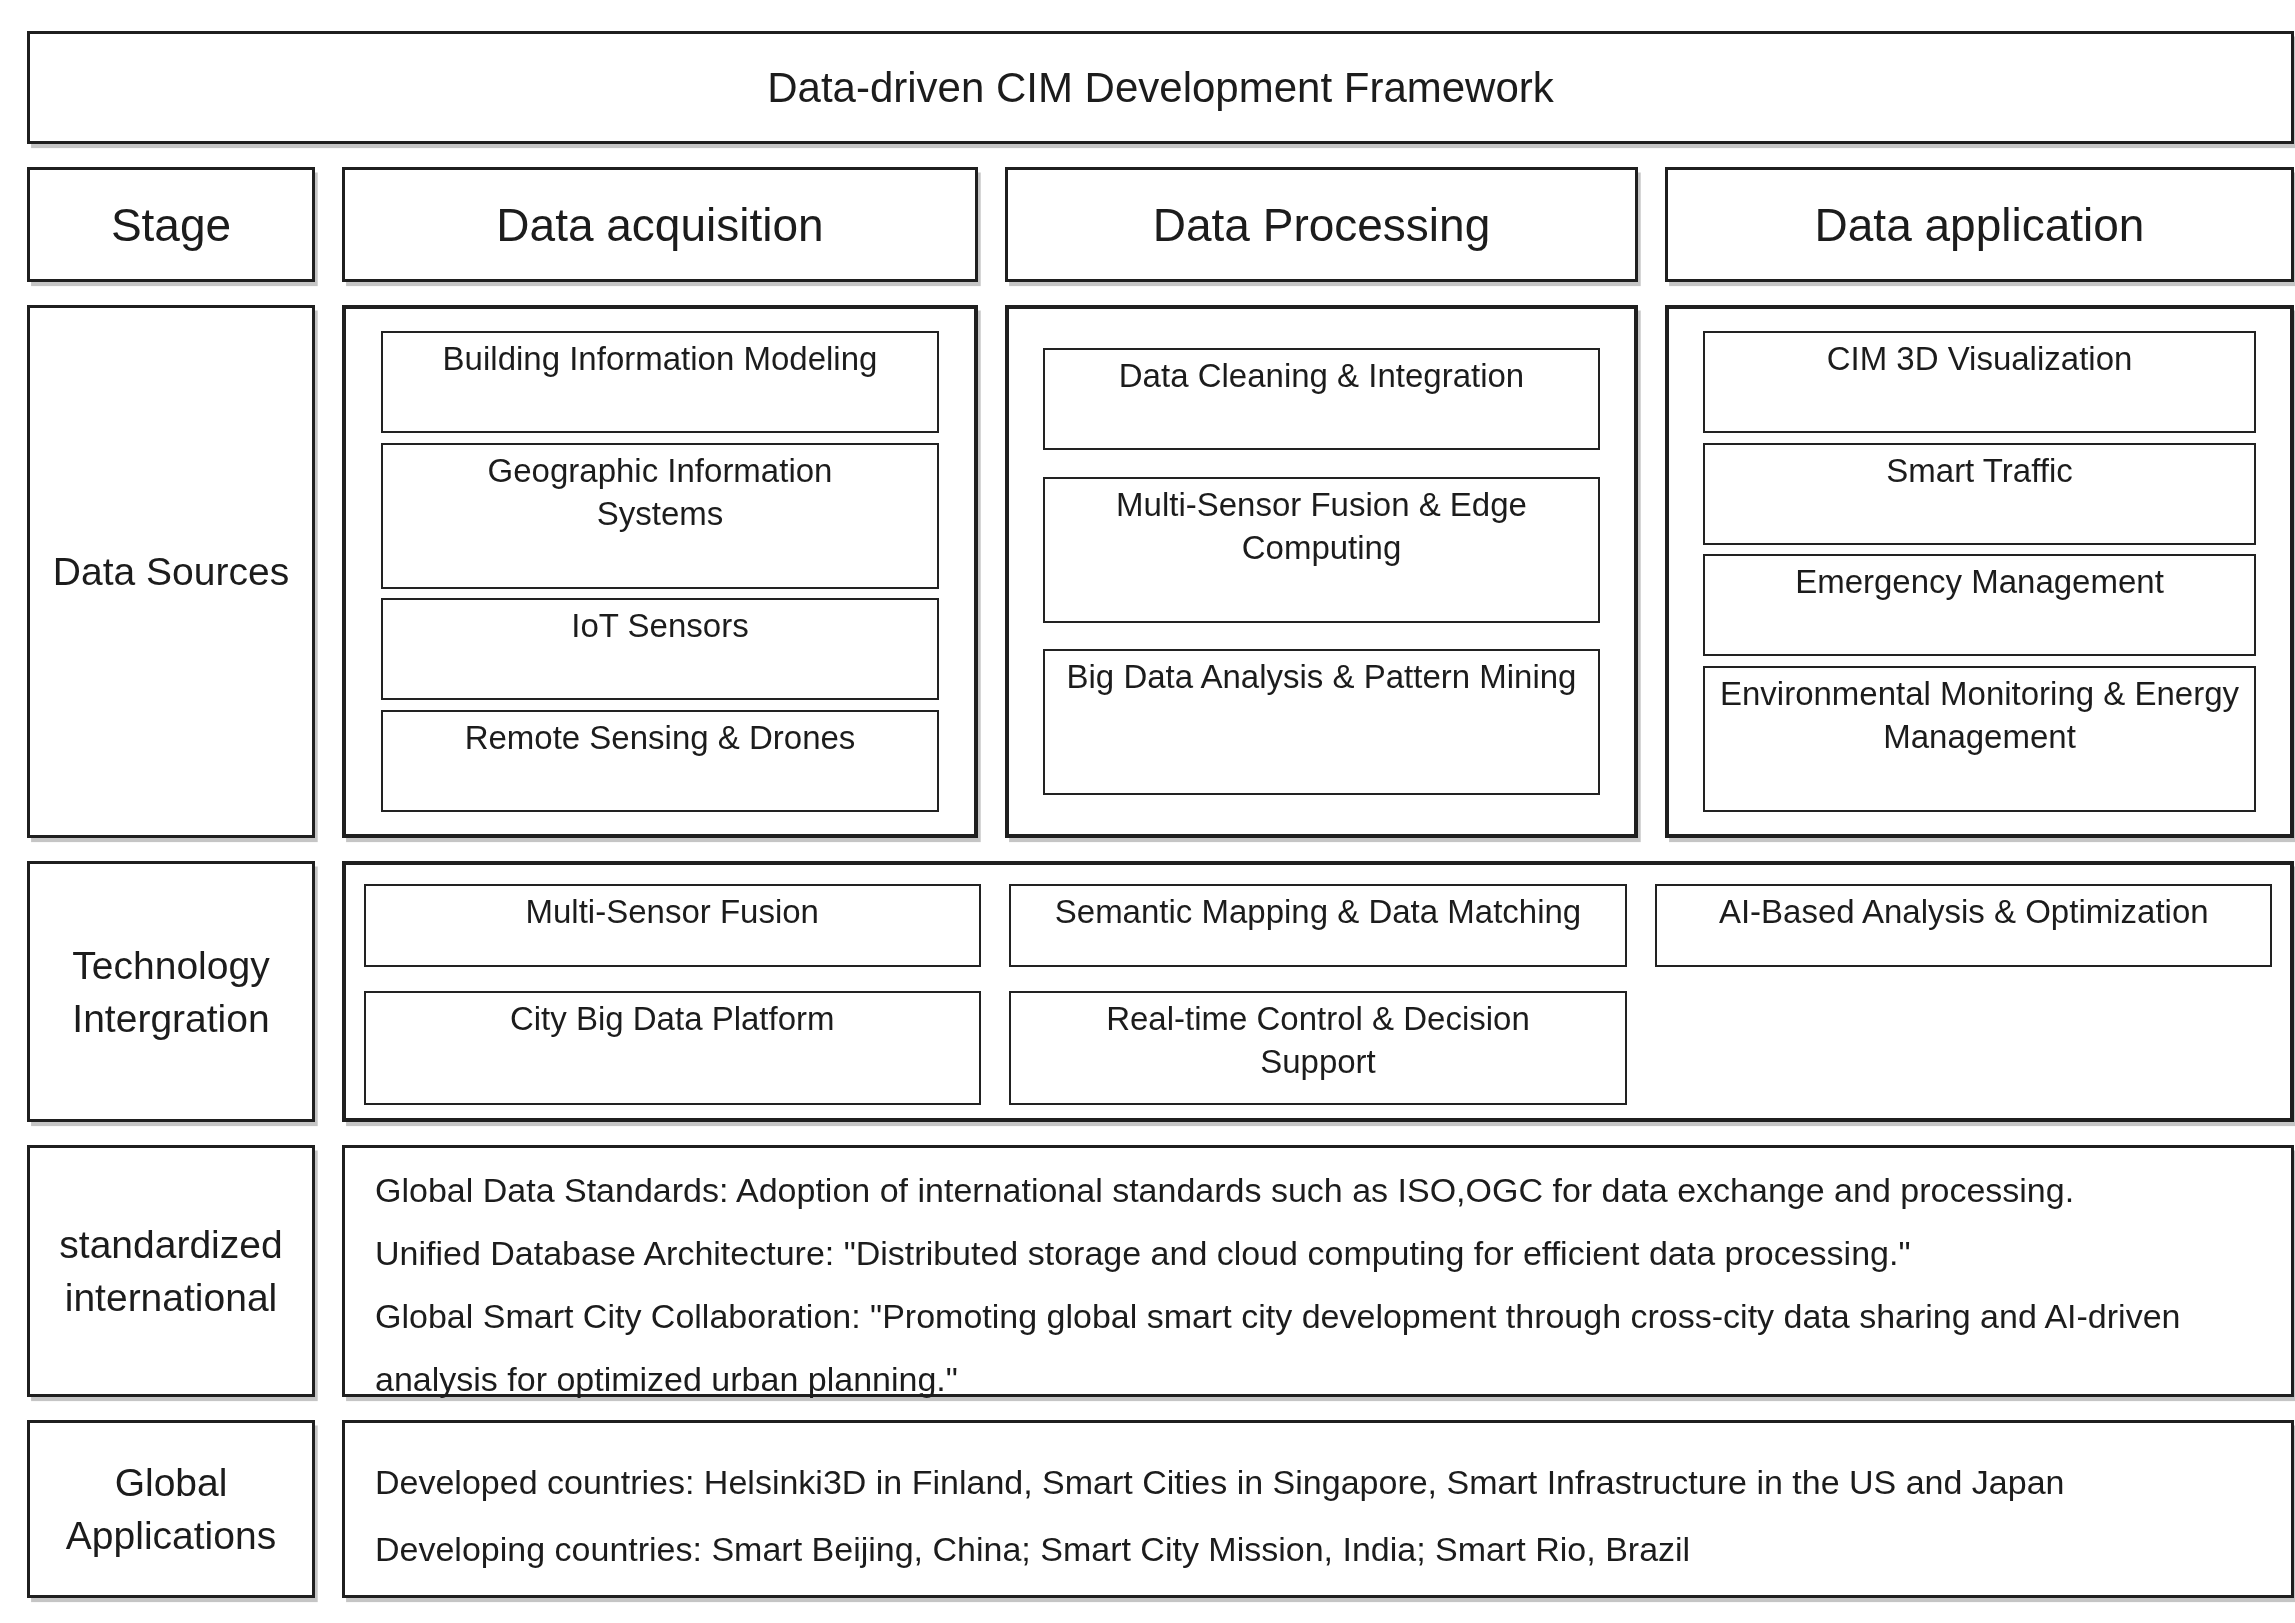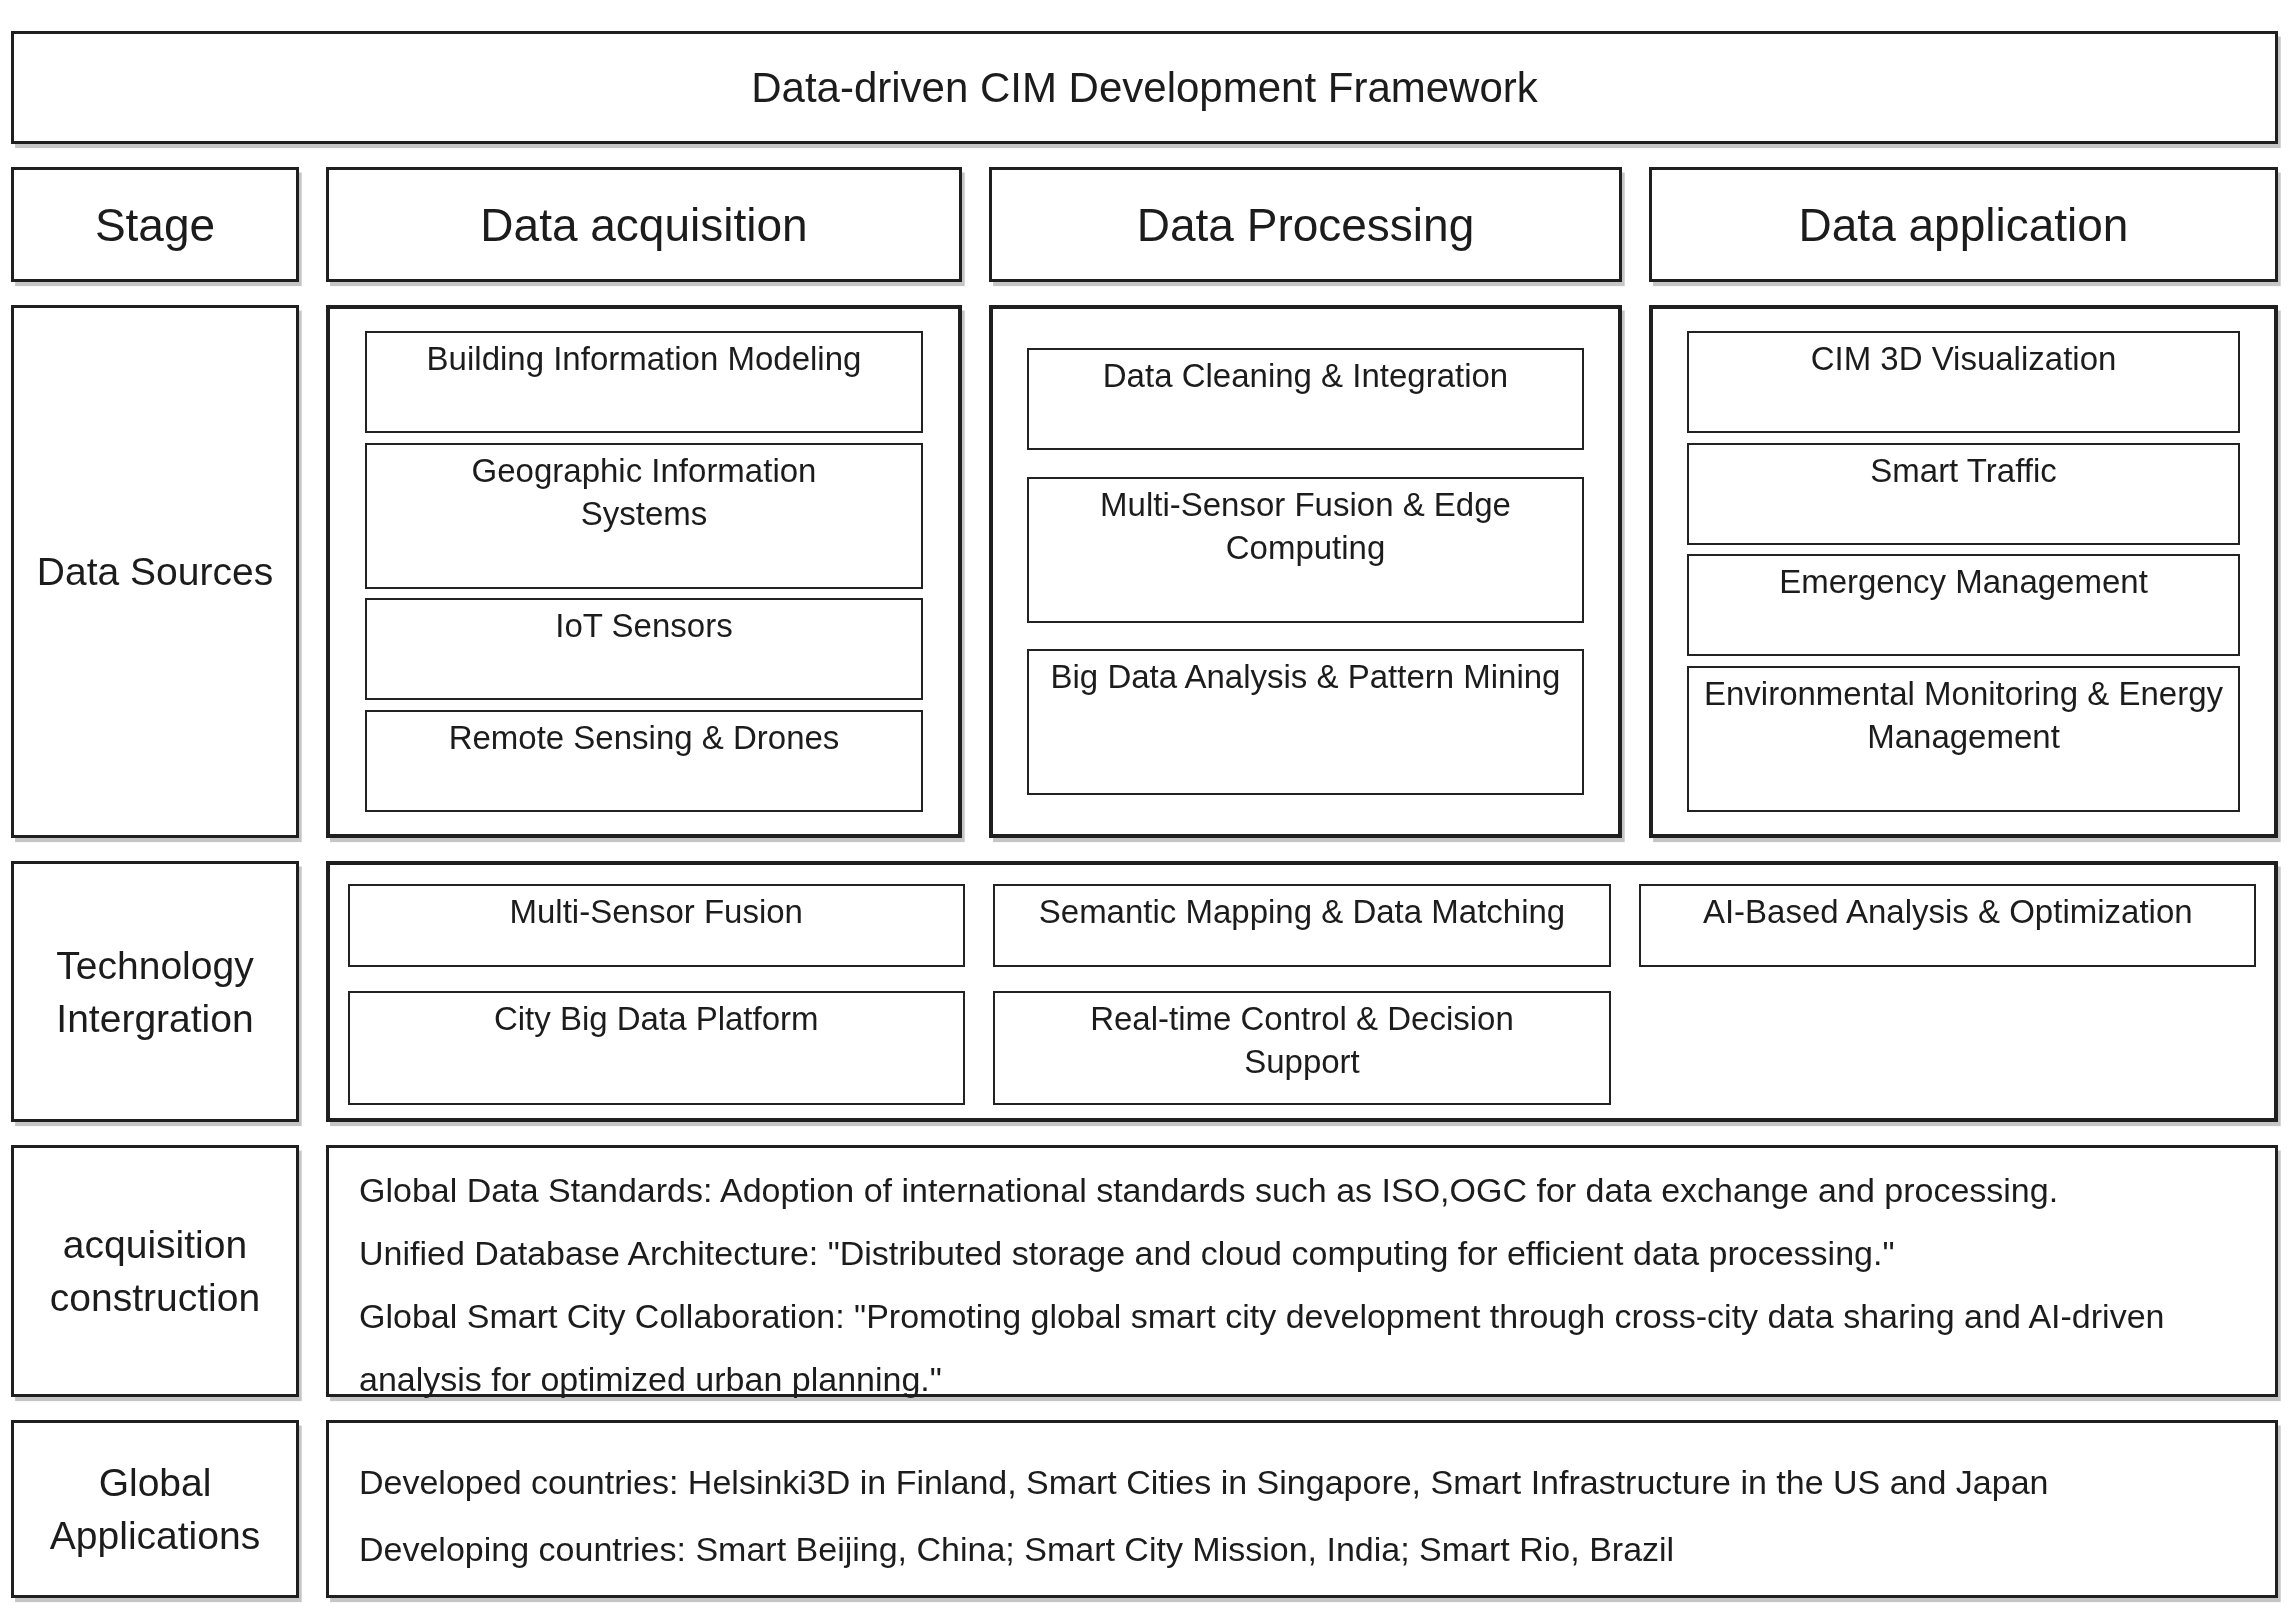--- a/index.html
+++ b/index.html
@@ -7,21 +7,21 @@
     position: relative;
     width: 2295px;
     height: 1624px;
     background: #ffffff;
     font-family: "Liberation Sans", sans-serif;
     color: #1c1c1c;
     overflow: hidden;
   }
   .frame {
     position: absolute;
-    left: 11px; top: 31px;
+    left: 27px; top: 31px;
     width: 2240px;
     display: grid;
     grid-template-columns: 288px 636px 633px 629px;
     grid-template-rows: 113px 115px 533px 261px 252px 178px;
     column-gap: 27px;
     row-gap: 23px;
   }
   .box {
     background: #ffffff;
     border: 3.4px solid #1f1f1f;
@@ -174,21 +174,21 @@
       </div>
       <div class="ibox">
         <span class="t">City Big Data Platform</span>
       </div>
       <div class="ibox">
         <span class="t w800">Real-time Control &amp; Decision Support</span>
       </div>
     </div>
 
     <div class="box center labelbox">
-      <span>acquisition construction</span>
+      <span>standardized international</span>
     </div>
     <div class="box textblock">
       <div class="pline">Global Data Standards: Adoption of international standards such as ISO,OGC for data exchange and processing.</div>
       <div class="pline">Unified Database Architecture: "Distributed storage and cloud computing for efficient data processing."</div>
       <div class="pline">Global Smart City Collaboration: "Promoting global smart city development through cross-city data sharing and AI-driven analysis for optimized urban planning."</div>
     </div>
 
     <div class="box center labelbox">
       <span>Global Applications</span>
     </div>

